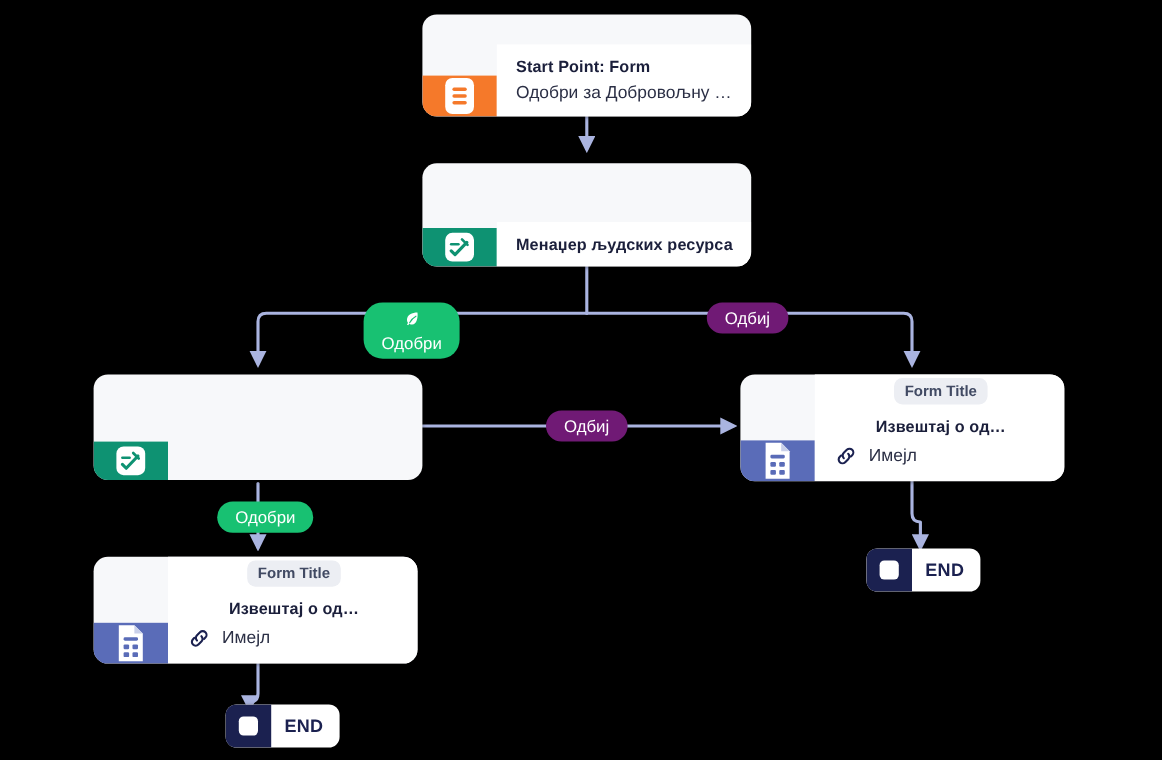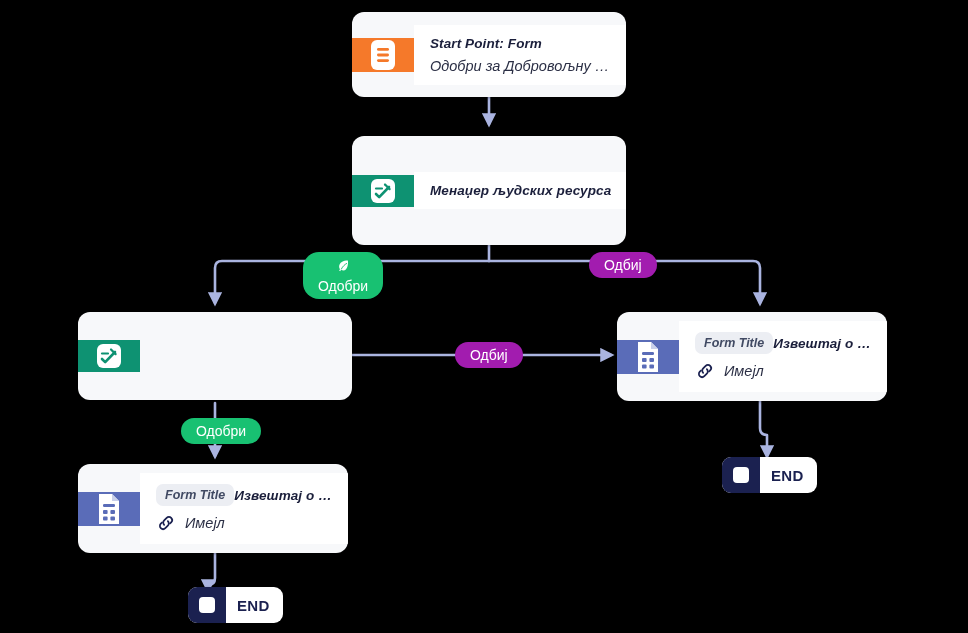--- a/index.html
+++ b/index.html
@@ -20,26 +20,25 @@
     inset: 0;
     width: 968px;
     height: 633px;
     pointer-events: none;
   }
 
   
   .node {
     position: absolute;
     display: flex;
-    align-items: center;
+    align-items: flex-end;
     background: #f7f8fa;
     border-radius: 12px;
     overflow: hidden;
     box-shadow: 0 1px 3px rgba(0,0,0,0.35);
-    font-style: italic;
   }
   .node-icon {
     width: 62px;
     flex: 0 0 62px;
     display: flex;
     align-items: center;
     justify-content: center;
   }
   .node-body {
     flex: 1 1 auto;
@@ -90,39 +89,41 @@
     color: #414a63;
     font-size: 12.5px;
     font-weight: bold;
     border-radius: 7px;
     padding: 4px 9px;
     white-space: nowrap;
   }
   .badge-row {
     display: flex;
     align-items: center;
+    gap: 11px;
     min-width: 0;
+    flex-direction: column;
   }
   .badge-row .node-title { font-size: 13.5px; }
 
   
   .pill {
     position: absolute;
     display: flex;
     align-items: center;
     gap: 6px;
     border-radius: 16px;
     padding: 6px 15px;
     font-size: 14px;
     color: #ffffff;
     white-space: nowrap;
     line-height: 1;
   }
   .pill-approve { background: #18c172; flex-direction: column; }
-  .pill-reject  { background: #a21caf; }
+  .pill-reject  { background: #701a75; }
 
   
   .end-node {
     position: absolute;
     display: flex;
     align-items: center;
     background: #ffffff;
     border-radius: 9px;
     overflow: hidden;
     box-shadow: 0 1px 3px rgba(0,0,0,0.4);
@@ -191,21 +192,21 @@
         <rect x="9" y="15.6" width="12" height="2.8" rx="1.4" fill="#f5792a"></rect>
         <rect x="9" y="21.2" width="12" height="2.8" rx="1.4" fill="#f5792a"></rect>
       </svg>
     </div>
     <div class="node-body">
       <div class="node-title">Start Point: Form</div>
       <div class="node-sub">Одобри за Добровољну …</div>
     </div>
   </div>
 
-  <div class="node" style="left:352px; top:136px; width:274px; height:109px;">
+  <div class="node" style="left:352px; top:136px; width:274px; height:86px;">
     <div class="node-icon tile-green">
       <svg class="glyph" width="32" height="32" viewBox="0 0 32 32">
         <rect x="4" y="4" width="24" height="24" rx="6" fill="#ffffff"></rect>
         <path d="M9 19 l3.2 3.2 L22 12" stroke="#0e9272" stroke-width="2.6" fill="none" stroke-linecap="round" stroke-linejoin="round"></path>
         <path d="M9 13.5 h6" stroke="#0e9272" stroke-width="2.2" stroke-linecap="round"></path>
         <path d="M18 9.5 l4.6 4.6" stroke="#0e9272" stroke-width="2.2" stroke-linecap="round"></path>
       </svg>
     </div>
     <div class="node-body">
       <div class="node-title">Менаџер људских ресурса</div>

